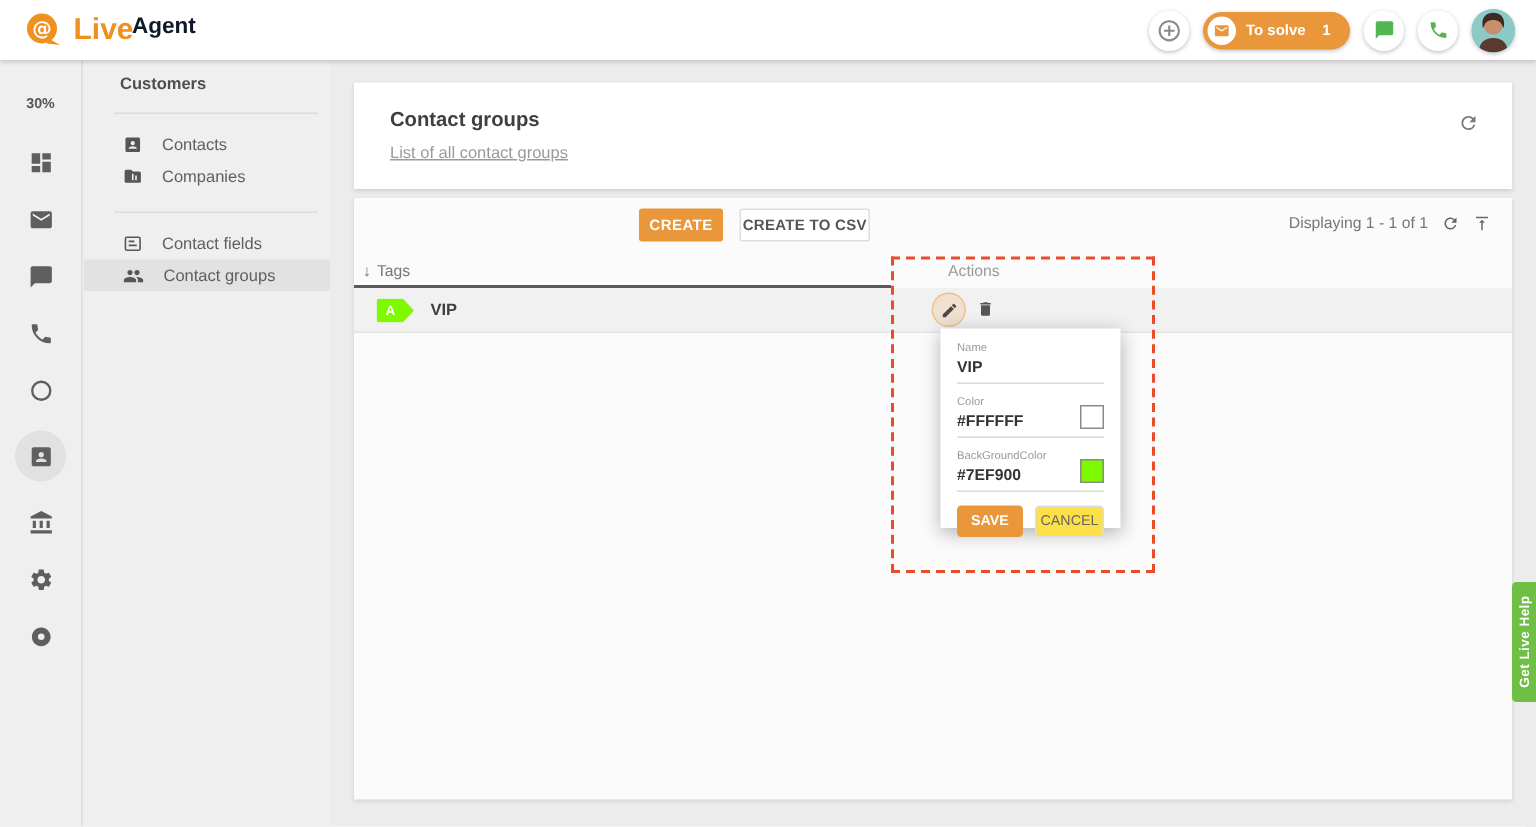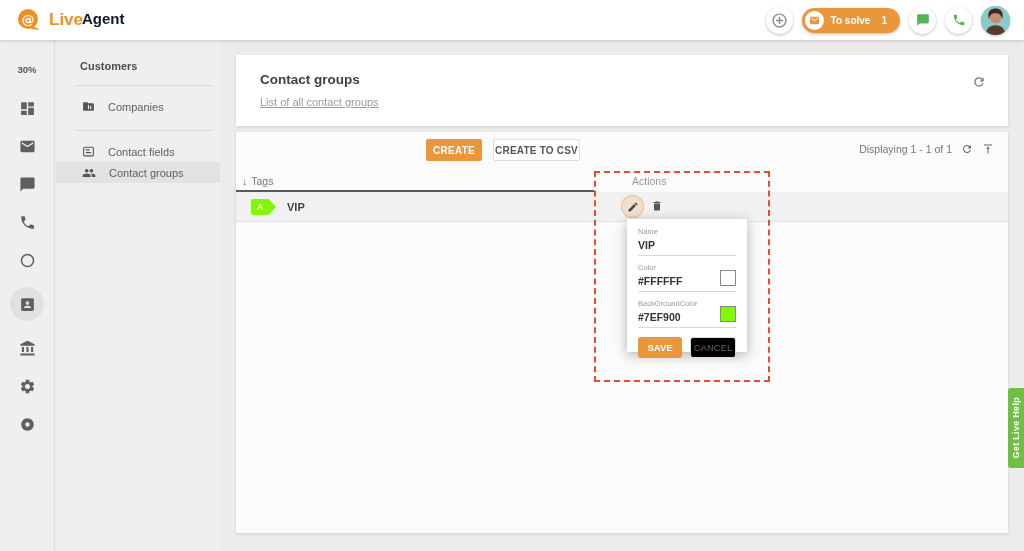--- a/index.html
+++ b/index.html
@@ -12,21 +12,21 @@
   svg { display:block; }
 
   
   .topbar {
     position:absolute; top:0; left:0; width:1024px; height:40px;
     background:#fff; box-shadow:0 1px 3px rgba(0,0,0,.18); z-index:20;
     display:flex; align-items:center; justify-content:space-between;
     padding:0 14px 0 16px;
   }
   .logo { display:flex; align-items:center; gap:7px; }
-  .logo-live { color:#f0901e; font-weight:700; font-size:17px; }
+  .logo-live { color:#f0901e; font-weight:700; font-size:20px; }
   .logo-agent { color:#0f172a; font-weight:700; font-size:15px; margin-left:-1px; }
   .topbar-right { display:flex; align-items:center; gap:9px; }
   .round-btn {
     width:27px; height:27px; border-radius:50%; background:#fff;
     box-shadow:0 1px 3px rgba(0,0,0,.25);
     display:flex; align-items:center; justify-content:center; cursor:pointer;
   }
   .tosolve {
     height:25px; border-radius:13px; background:#ea963b;
     box-shadow:0 1px 3px rgba(0,0,0,.25);
@@ -55,21 +55,21 @@
     width:34px; height:22px; display:flex; align-items:center; justify-content:center;
     cursor:pointer; color:#5f5f5f;
   }
   .rail-btn.active {
     width:34px; height:34px; border-radius:50%; background:#e1e1e1;
   }
 
   
   .sidebar {
     position:absolute; top:40px; left:56px; width:164px; height:511px;
-    background:#efefef; z-index:4; padding-top:20px;
+    background:#efefef; z-index:4; padding-top:10px;
   }
   .sidebar-title { font-size:11px; font-weight:700; color:#4e4e4e; padding:0 0 0 24px; }
   .sidebar-divider { height:1px; background:#dbdbdb; margin:13px 8px 10px 20px; }
   .side-item {
     height:21px; display:flex; align-items:center; gap:13px;
     padding-left:26px; cursor:pointer; color:#5f5f5f; font-size:11px;
   }
   .side-item .s-ico { color:#565656; display:flex; }
   .side-item.active { background:#e2e2e2; }
 
@@ -159,21 +159,21 @@
   .popup-value-row { display:flex; align-items:center; justify-content:space-between;text-align:center; }
   .popup-value { font-size:10.5px; font-weight:700; color:#333; }
   .swatch { width:16px; height:16px; border:1px solid #8a8a8a; margin-top:-6px; cursor:pointer; }
   .popup-buttons { display:flex; gap:8px; margin-top:9px; }
   .btn-save {
     width:49px; height:21px; background:#ea963b; border:none; border-radius:3px;
     color:#fff; font-size:9.5px; font-weight:700; cursor:pointer;
     font-family:"Liberation Sans","DejaVu Sans",sans-serif;
   }
   .btn-cancel {
-    width:51px; height:21px; background:#000000; border:1px solid #ddd; border-radius:3px;
+    width:51px; height:21px; background:#fde047; border:1px solid #ddd; border-radius:3px;
     color:#666; font-size:9.5px; cursor:pointer;
     font-family:"Liberation Sans","DejaVu Sans",sans-serif;
   }
 
   
   .dashed-annotation {
     position:absolute; left:594px; top:171px; width:176px; height:211px;
     border:2px dashed #ea4b29; z-index:12; pointer-events:none;
   }
   .help-btn {
@@ -319,20 +319,28 @@
   </div>
 </div>
 
 <div class="sidebar">
   <div class="sidebar-title">Customers</div>
   <div class="sidebar-divider"></div>
 
   <div class="side-item">
     <span class="s-ico">
       <svg width="13" height="13" viewBox="0 0 24 24" fill="currentColor">
+          <path d="M19 3H5c-1.1 0-2 .9-2 2v14c0 1.1.9 2 2 2h14c1.1 0 2-.9 2-2V5c0-1.1-.9-2-2-2zm-7 4.5c1.38 0 2.5 1.12 2.5 2.5s-1.12 2.5-2.5 2.5S9.5 11.38 9.5 10s1.12-2.5 2.5-2.5zm5 9.5H7v-.75c0-1.66 3.33-2.5 5-2.5s5 .84 5 2.5V17z"></path>
+        </svg>
+    </span>
+    <span>Contacts</span>
+  </div>
+  <div class="side-item">
+    <span class="s-ico">
+      <svg width="13" height="13" viewBox="0 0 24 24" fill="currentColor">
           <path d="M10 4H4c-1.1 0-2 .9-2 2v12c0 1.1.9 2 2 2h16c1.1 0 2-.9 2-2V8c0-1.1-.9-2-2-2h-8l-2-2zm7 13h-2v-6h2v6zm-4 0h-2V9h2v8z"></path>
         </svg>
     </span>
     <span>Companies</span>
   </div>
 
   <div class="sidebar-divider"></div>
 
   <div class="side-item">
     <span class="s-ico">

